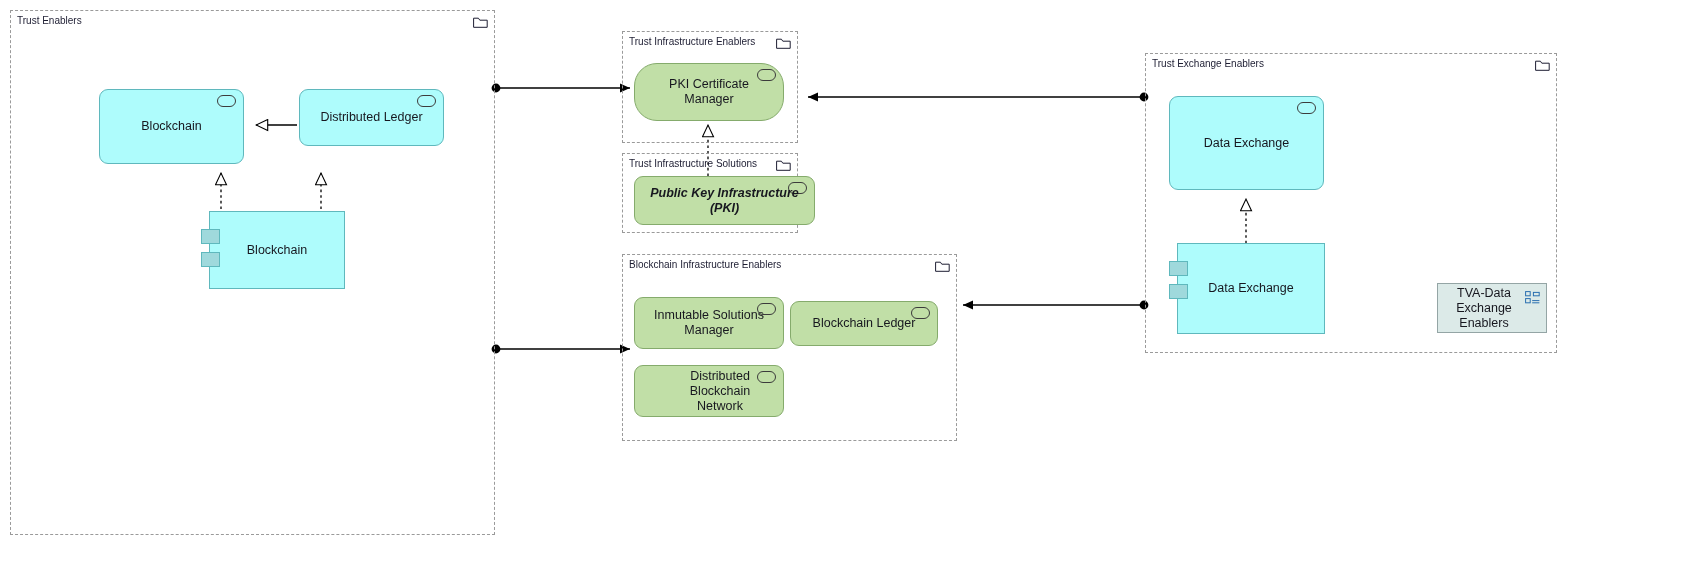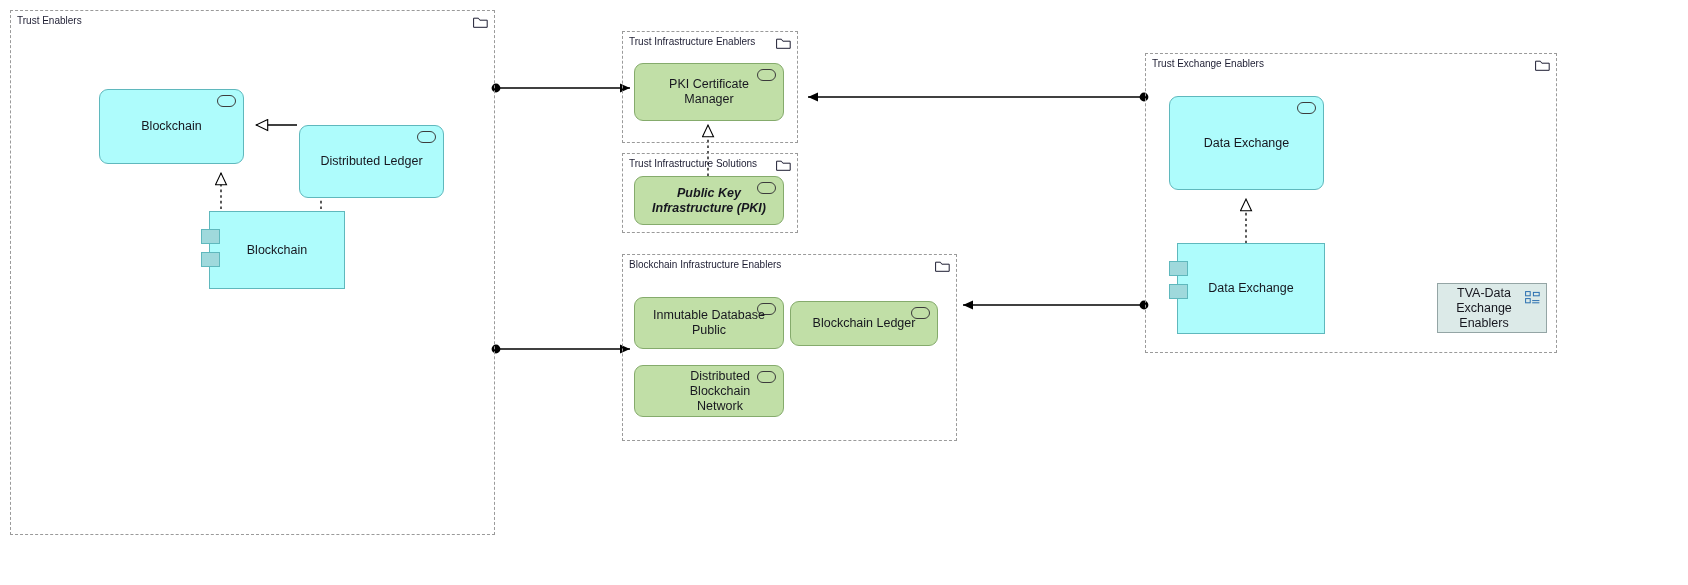--- a/index.html
+++ b/index.html
@@ -203,63 +203,63 @@
     <svg class="folder-icon" viewBox="0 0 15 12">
       <path d="M0.6,2.2 L0.6,11.3 L14.2,11.3 L14.2,4.2 L6.8,4.2 L5.4,2.2 Z" fill="none" stroke="#1d1d32" stroke-width="1"></path>
     </svg>
 
 
     <div class="node cyan" style="left:88px; top:78px; width:145px; height:75px;">
       <span class="badge"></span>
       <span class="node-label">Blockchain</span>
     </div>
 
-    <div class="node cyan" style="left:288px; top:78px; width:145px; height:73px;margin-top:36px;">
+    <div class="node cyan" style="left:288px; top:78px; width:145px; height:57px;">
       <span class="badge"></span>
       <span class="node-label">Distributed Ledger</span>
     </div>
 
     <div class="component" style="left:198px; top:200px; width:136px; height:78px;">
       <span class="tab t1"></span>
       <span class="tab t2"></span>
       <span>Blockchain</span>
     </div>
   </div>
 
   <div class="group" style="left:622px; top:31px; width:176px; height:112px;">
     <span class="group-label">Trust Infrastructure Enablers</span>
     <svg class="folder-icon" viewBox="0 0 15 12">
       <path d="M0.6,2.2 L0.6,11.3 L14.2,11.3 L14.2,4.2 L6.8,4.2 L5.4,2.2 Z" fill="none" stroke="#1d1d32" stroke-width="1"></path>
     </svg>
   </div>
-  <div class="node green" style="left:634px; top:63px; width:150px; height:58px;">
+  <div class="node green" style="left:634px; top:63px; width:150px; height:58px;border-radius:23px;">
     <span class="badge"></span>
     <span class="node-label">PKI Certificate Manager</span>
   </div>
 
   <div class="group" style="left:622px; top:153px; width:176px; height:80px;">
     <span class="group-label">Trust Infrastructure Solutions</span>
     <svg class="folder-icon" viewBox="0 0 15 12">
       <path d="M0.6,2.2 L0.6,11.3 L14.2,11.3 L14.2,4.2 L6.8,4.2 L5.4,2.2 Z" fill="none" stroke="#1d1d32" stroke-width="1"></path>
     </svg>
   </div>
-  <div class="node green italic" style="left:634px; top:176px; width:150px; height:49px;">
+  <div class="node green italic" style="left:634px; top:176px; width:181px; height:49px;">
     <span class="badge"></span>
     <span class="node-label">Public Key Infrastructure (PKI)</span>
   </div>
 
   <div class="group" style="left:622px; top:254px; width:335px; height:187px;">
     <span class="group-label">Blockchain Infrastructure Enablers</span>
     <svg class="folder-icon" viewBox="0 0 15 12">
       <path d="M0.6,2.2 L0.6,11.3 L14.2,11.3 L14.2,4.2 L6.8,4.2 L5.4,2.2 Z" fill="none" stroke="#1d1d32" stroke-width="1"></path>
     </svg>
   </div>
   <div class="node green" style="left:634px; top:297px; width:150px; height:52px;">
     <span class="badge"></span>
-    <span class="node-label">Inmutable Database Public</span>
+    <span class="node-label">Inmutable Solutions Manager</span>
   </div>
   <div class="node green" style="left:790px; top:301px; width:148px; height:45px;">
     <span class="badge"></span>
     <span class="node-label">Blockchain Ledger</span>
   </div>
   <div class="node green" style="left:634px; top:365px; width:150px; height:52px;padding-left:36px;">
     <span class="badge"></span>
     <span class="node-label">Distributed Blockchain Network</span>
   </div>
 

